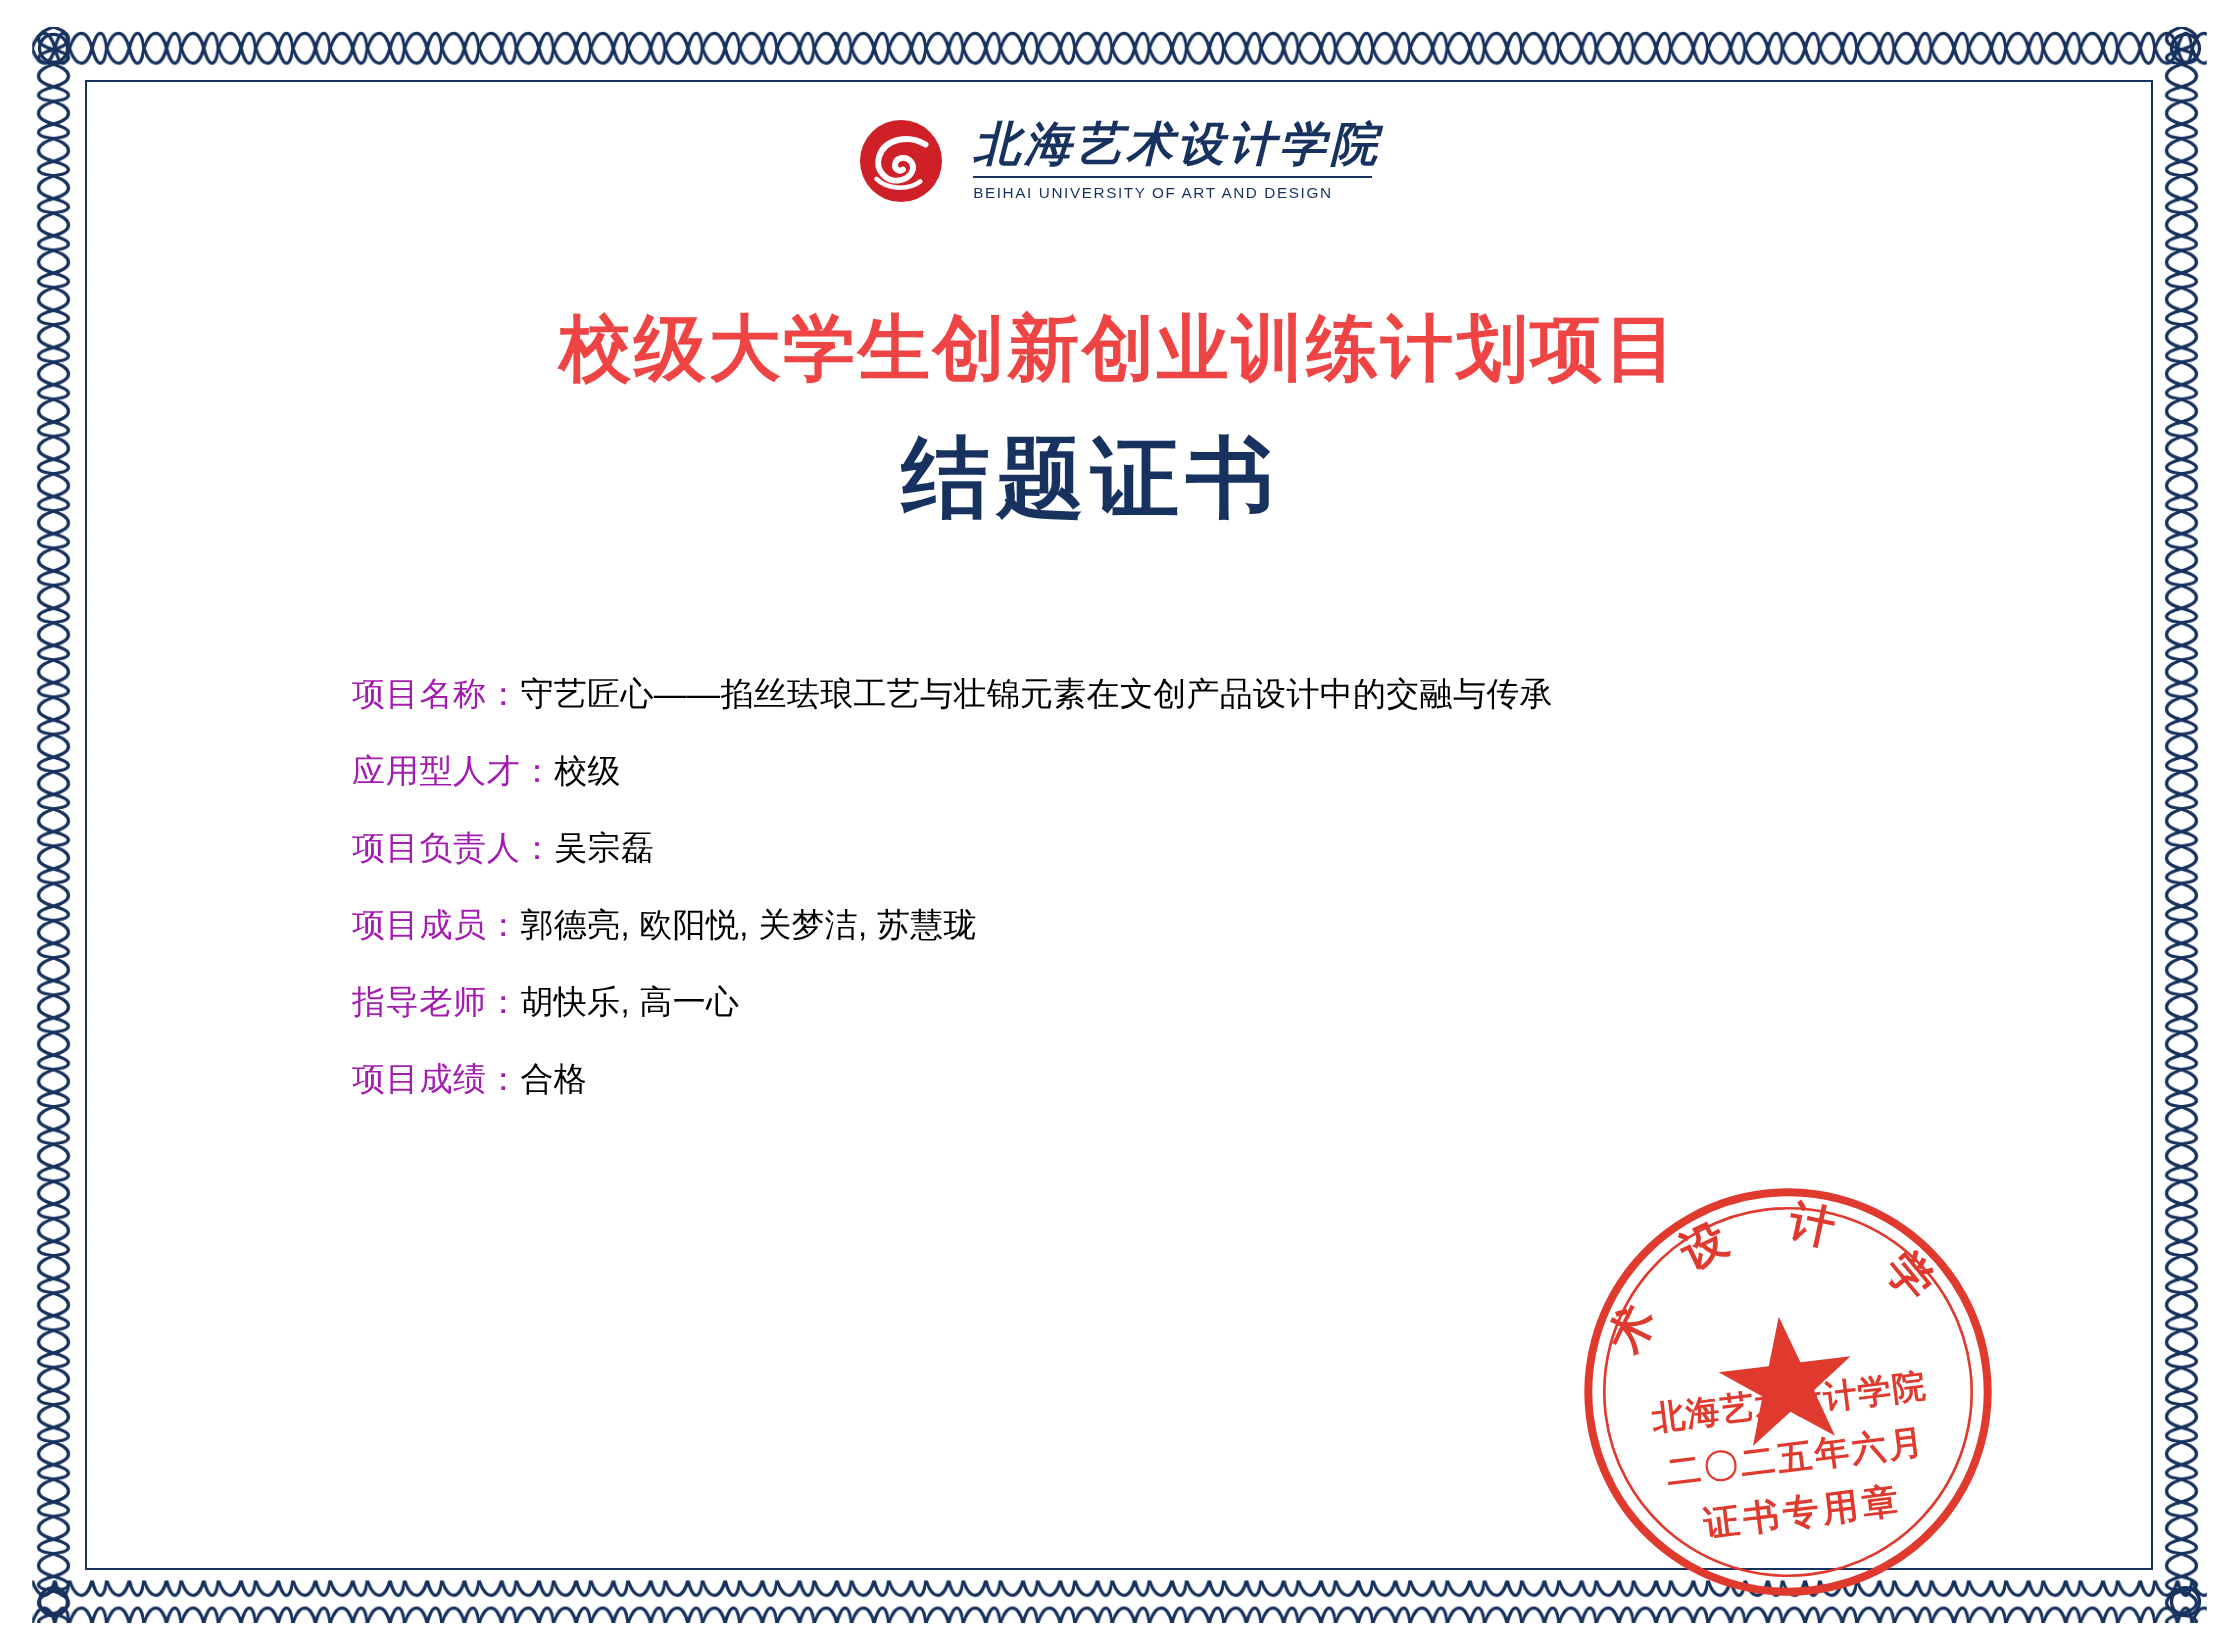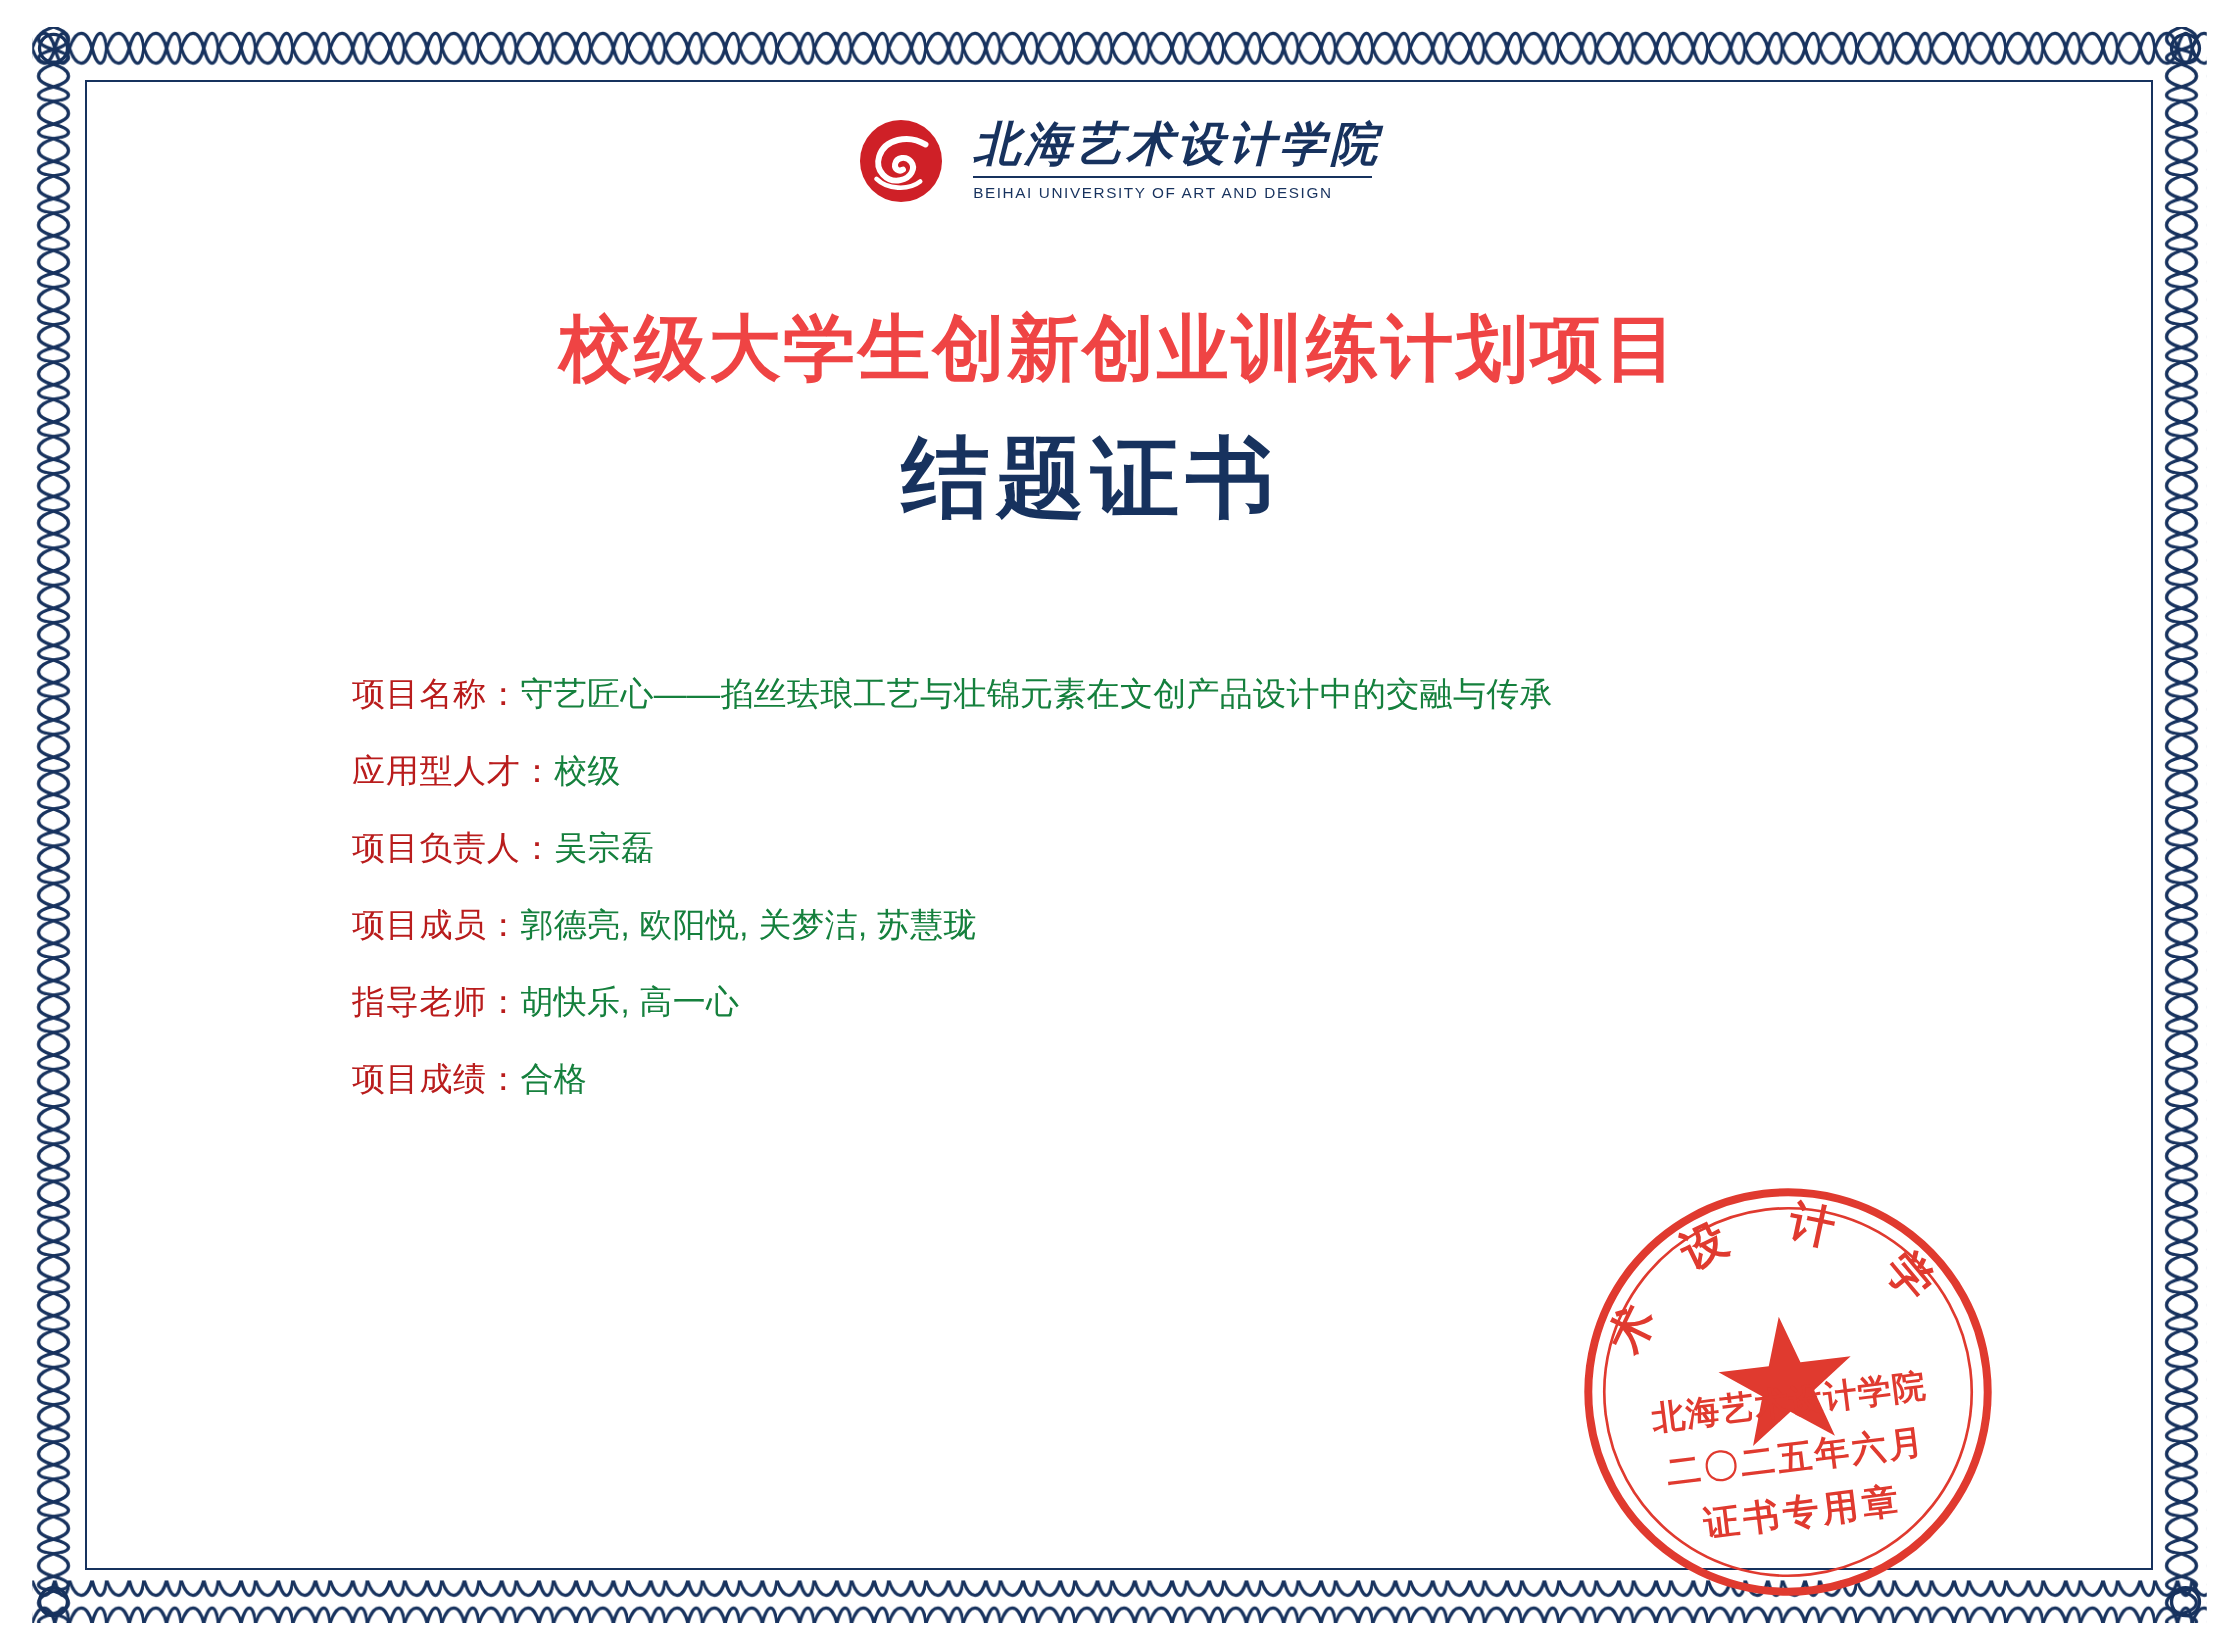--- a/index.html
+++ b/index.html
@@ -127,26 +127,26 @@
   .field-row {
     display: flex;
     align-items: baseline;
     margin-bottom: 32px;
     font-size: 33px;
     color: #111111;
     font-family: "Liberation Sans", "DejaVu Sans", sans-serif;
     white-space: nowrap;
   }
   .field-label {
-    color: #b91c1c;
+    color: #a21caf;
     letter-spacing: 0.7px;
     text-align: center;
   }
   .field-value {
-    color: #15803d;
+    color: #000000;
     letter-spacing: 0.3px;
   }
   .statement {
     margin-top: 12px;
     font-size: 33px;
     color: #111111;
     font-family: "Liberation Sans", "DejaVu Sans", sans-serif;
     letter-spacing: 0.7px;
     white-space: nowrap;
   }

